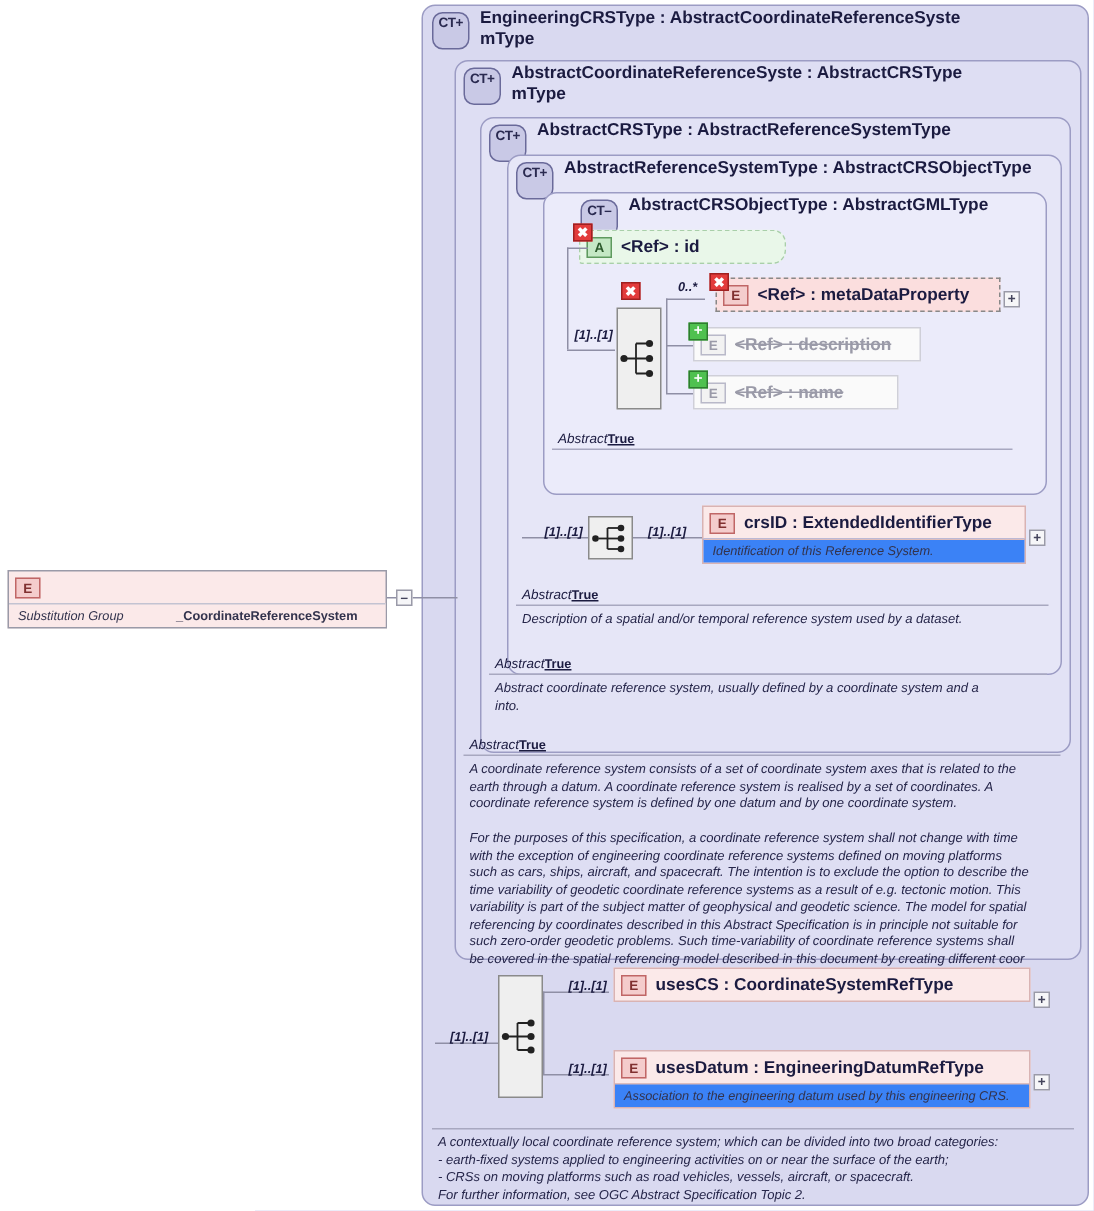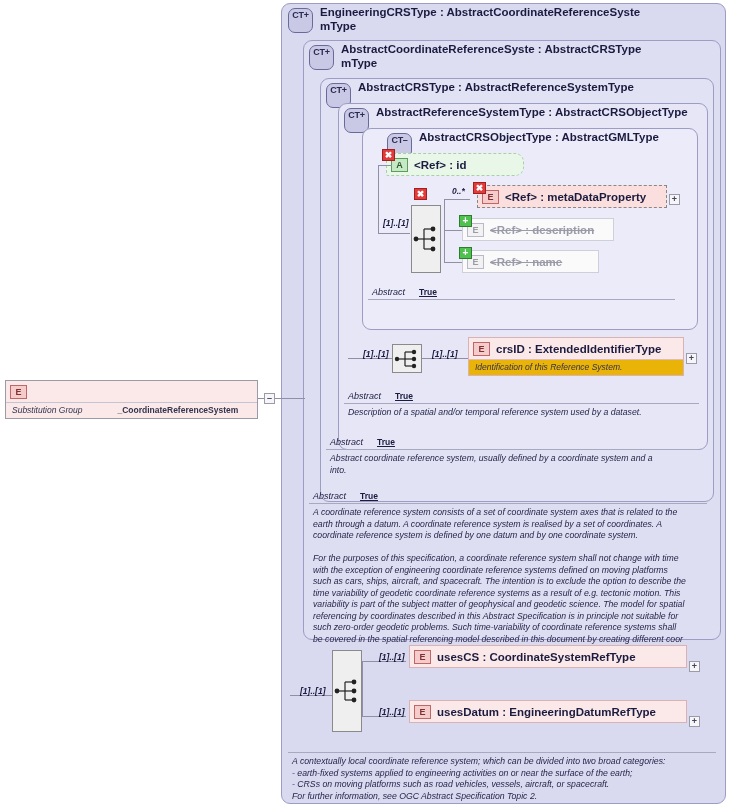--- a/index.html
+++ b/index.html
@@ -110,21 +110,21 @@
     background:#f2f2f2;
     color:#9a9aa8;
     font-size:9px;
     font-weight:bold;
     line-height:12px;
     text-align:center;
   }
 
   
   .node.elem { background:#fbe9e9; border-color:#d9b3b3; }
-  .node.elem .ndoc { background:#eab308; border-top-color:#ddbcbc; }
+  .node.elem .ndoc { background:#3b82f6; border-top-color:#ddbcbc; }
   .node.attr { background:#e9f7e9; border-color:#a9cfa9; border-style:dashed; border-radius:2px 9px 9px 2px; }
   .node.ref  { background:#fbdede; border-color:#888888; border-style:dashed; }
   .node.ghost { background:#fafafa; border-color:#cfcfd8; }
   .node.ghost .nname { color:#9a9aa8; font-weight:bold; text-decoration:line-through; }
   .node.root { background:#fbe9e9; border:1px solid #9a9aa8; }
   .node.root .ndoc { background:#fbe9e9; }
 
   
   .xmark {
     position:absolute;
@@ -187,21 +187,21 @@
     font-weight:bold;
     line-height:9px;
     text-align:center;
     z-index:7;
   }
 
   
   .docblk { position:absolute; }
   .docline { border-top:1px solid #a8a8c0; }
   .abs-row {
-    display:flex; gap:14px;
+    display:flex; 
     padding:1px 4px 2px 4px;
     font-size:9px;
     border-bottom:1px solid #a8a8c0;
   }
   .abs-k { font-style:italic; color:#1b1b40; }
   .abs-v { font-weight:bold; color:#1b1b40; font-size:8.5px;text-decoration:underline; }
   .abs-txt {
     padding:3px 4px 2px 4px;
     font-size:8.7px;
     font-style:italic;
@@ -400,20 +400,21 @@
     <div class="nname">usesCS   : CoordinateSystemRefType</div>
   </div>
 </div>
 <div class="tgl" style="left:689px; top:661px;">+</div>
 
 <div class="node elem" style="left:409px; top:700px; width:278px;">
   <div class="nrow">
     <div class="ebadge">E</div>
     <div class="nname">usesDatum : EngineeringDatumRefType</div>
   </div>
+  <div class="ndoc">Association to the engineering datum used by this engineering CRS.</div>
 </div>
 <div class="tgl" style="left:689px; top:716px;">+</div>
 
 <div class="docblk docline" style="left:288px; top:752px; width:428px;">
   <div class="abs-txt">A contextually local coordinate reference system; which can be divided into two broad categories:
 - earth-fixed systems applied to engineering activities on or near the surface of the earth;
 - CRSs on moving platforms such as road vehicles, vessels, aircraft, or spacecraft.
 For further information, see OGC Abstract Specification Topic 2.</div>
 </div>
 

